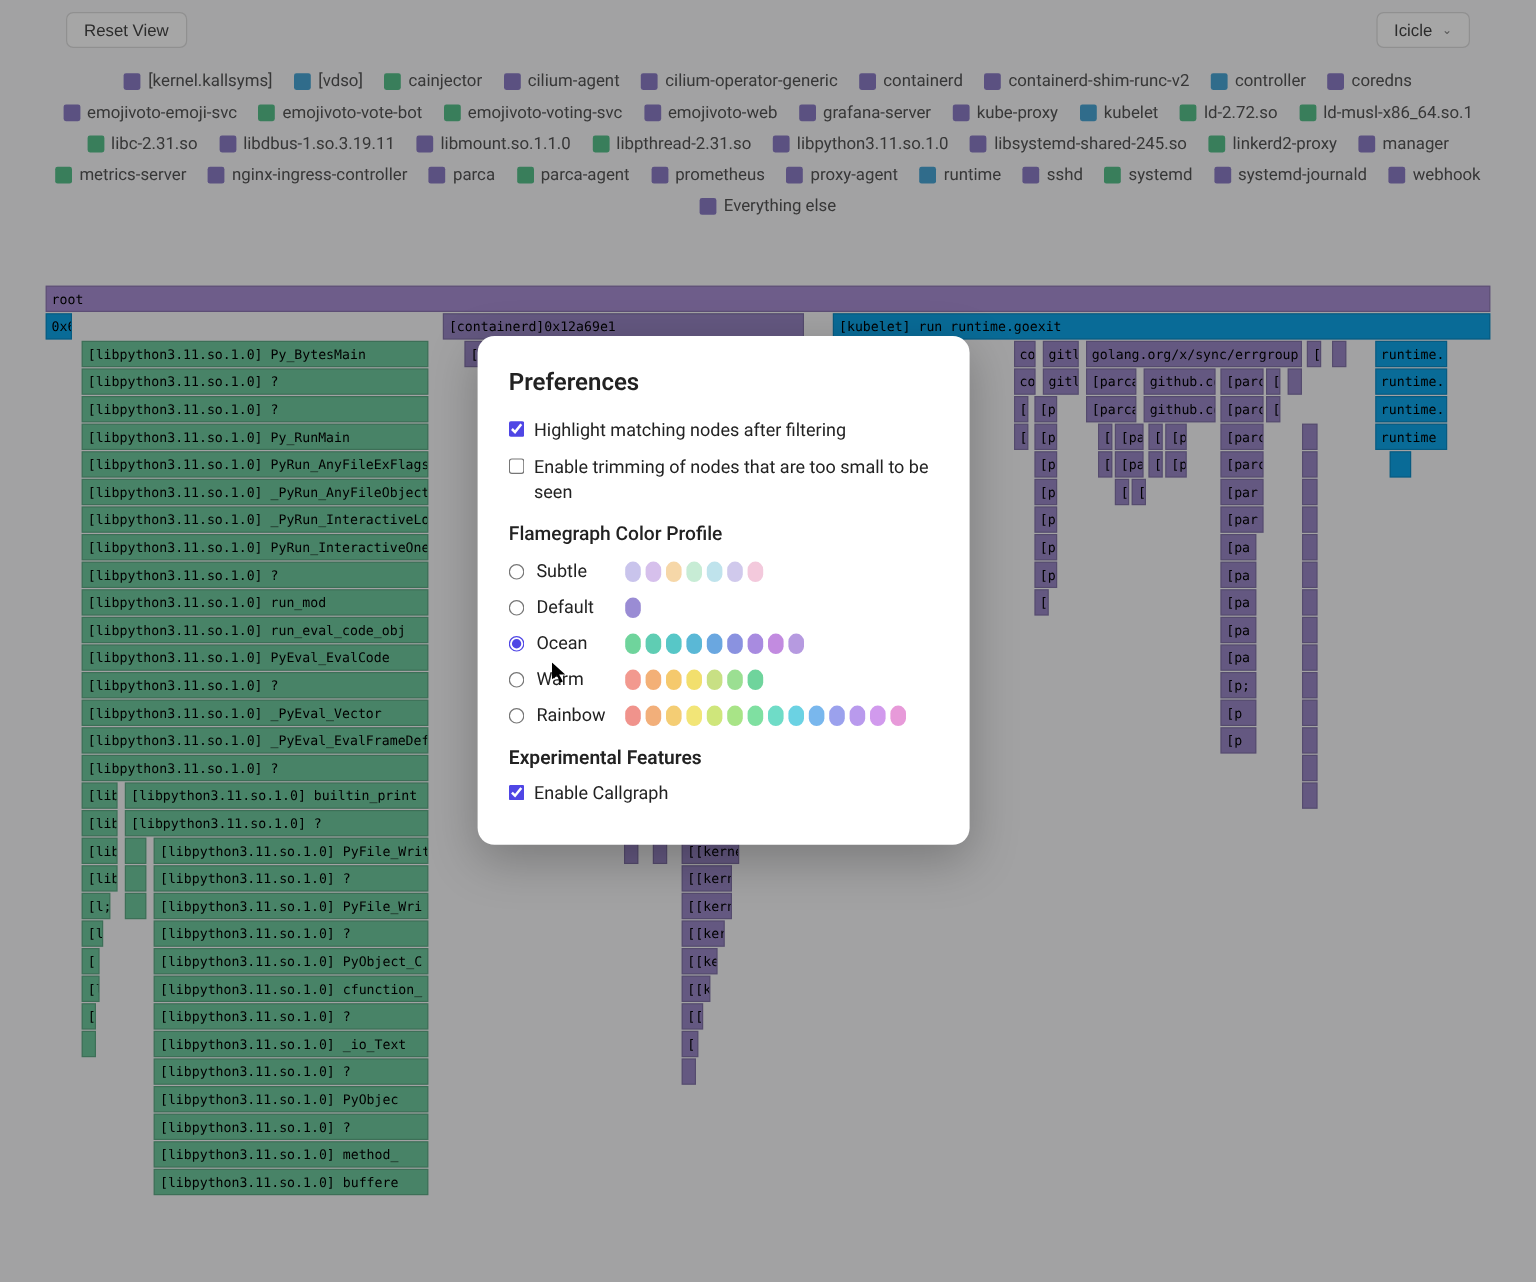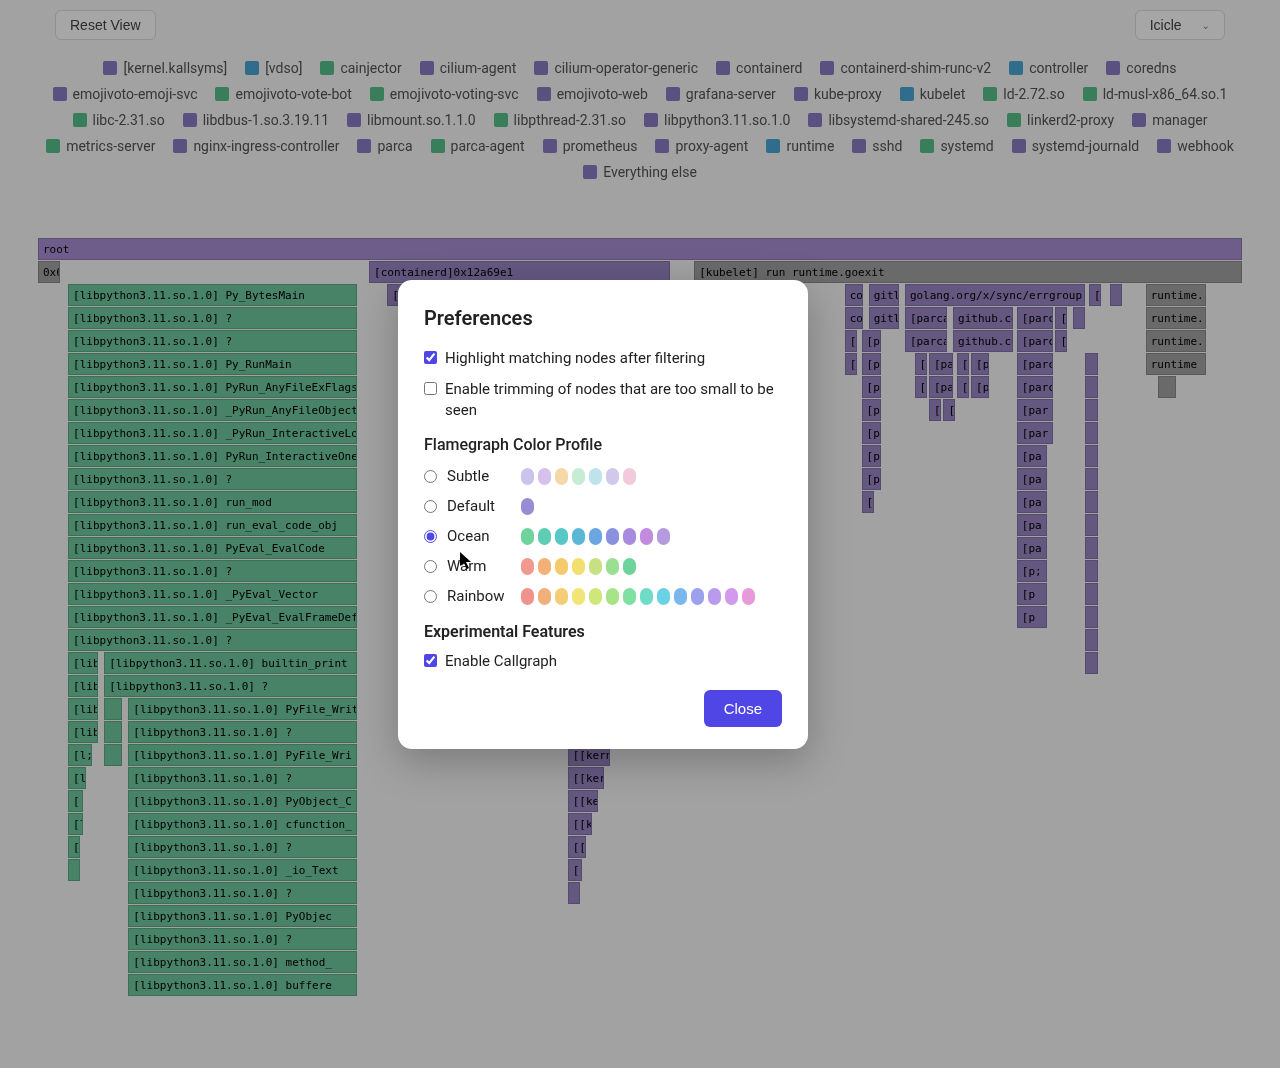--- a/index.html
+++ b/index.html
@@ -26,21 +26,21 @@
   }
   .btn-light {
     background: #fff;
     border: 1px solid #ddd;
     border-radius: 6px;
     padding: 6px 14px;
     font-size: 14px;
     color: #444;
     cursor: pointer;
   }
-  .btn-light.select { display: flex; align-items: center; gap: 20px; }
+  .btn-light.select { display: flex; align-items: center; gap: 8px; }
   .chev { font-size: 10px; color: #888; }
   .legend-wrap {
     padding: 10px 40px 14px;
     display: flex;
     flex-wrap: wrap;
     justify-content: center;
     gap: 10px 18px;
   }
   .legend-item {
     display: inline-flex;
@@ -66,21 +66,21 @@
     position: absolute;
     top: 0; height: 22px;
     line-height: 22px;
     padding: 0 4px;
     white-space: nowrap;
     overflow: hidden;
     border: 1px solid rgba(0,0,0,0.15);
     font-size: 11px;
   }
   .c-root { background: #a98fd4; color: #000; }
-  .c-teal { background: #a3a3a3; color: #000; }
+  .c-teal { background: #0ea5e9; color: #000; }
   .c-green { background: #6fc99e; color: #000; }
   .c-purp { background: #9a88c7; color: #000; }
 
   
   .modal {
     position: absolute;
     left: 398px; top: 280px;
     width: 410px;
     background: #fff;
     border-radius: 14px;
@@ -564,22 +564,19 @@
         </span>
       </label>
     </div>
 
   <div class="section-title" style="font-weight:600;">Experimental Features</div>
   <label class="check">
     <input type="checkbox" id="cb-callgraph" checked="" style="">
     <span>Enable Callgraph</span>
   </label>
 
-  <div class="modal-footer">
-    <button class="btn-primary">Close</button>
-  </div>
 </div>
 
 <div class="cursor">
   <svg width="14" height="18" viewBox="0 0 14 18">
       <path d="M0 0 L0 14 L4 11 L7 17 L9 16 L6 10 L11 10 Z" fill="#000"></path>
     </svg>
 </div>
 
 </body></html>

